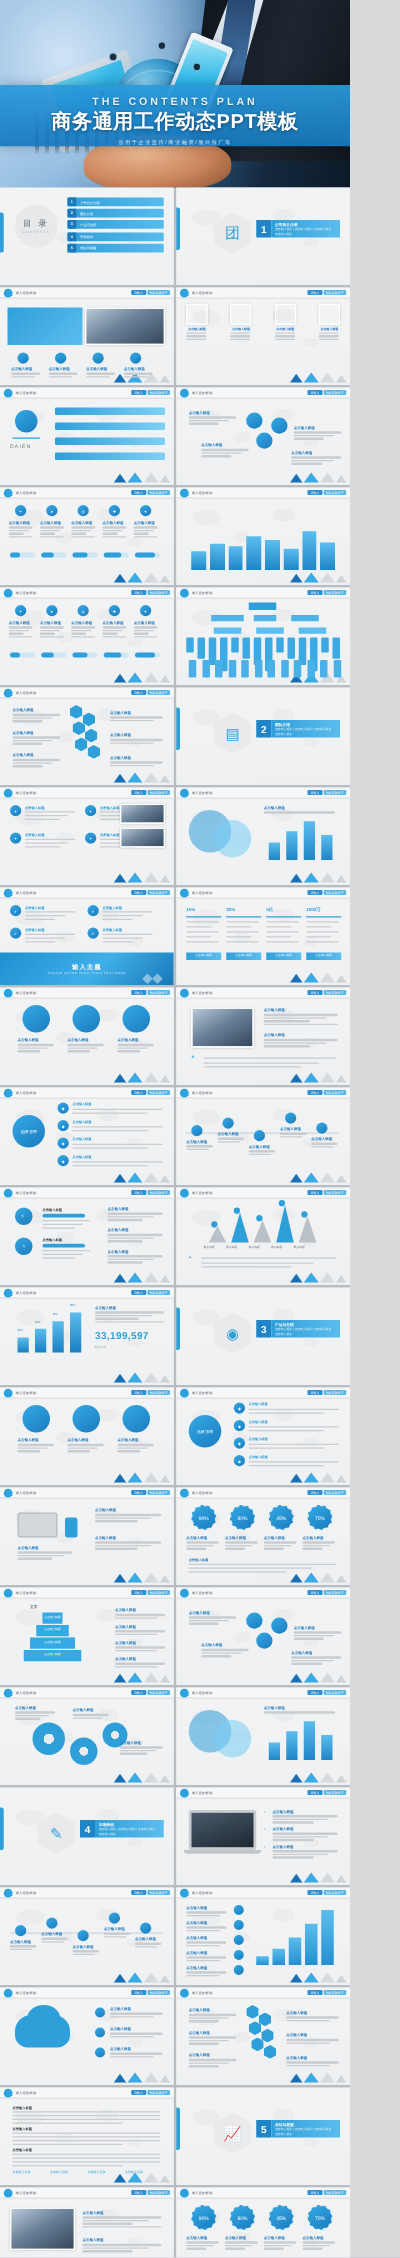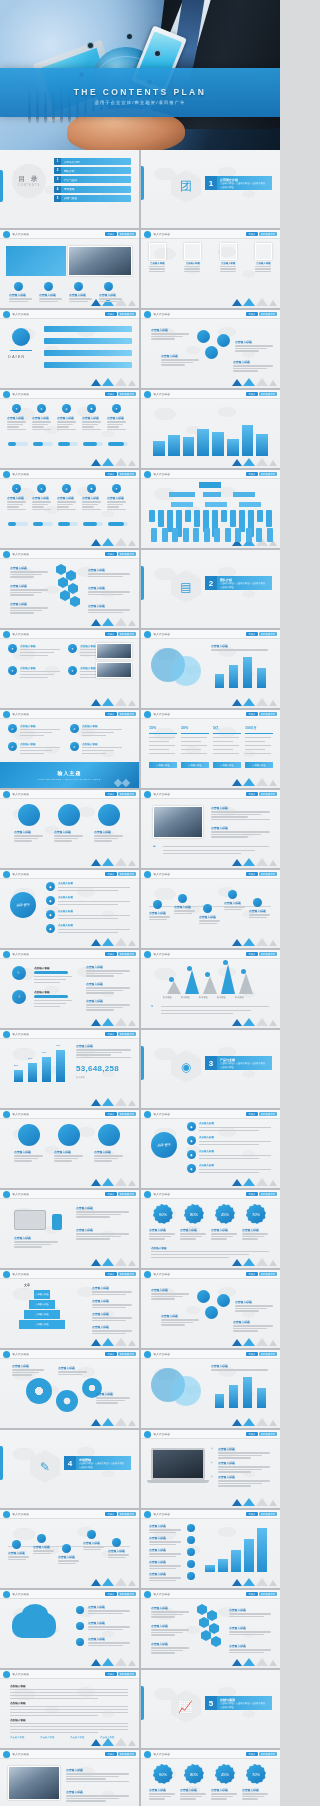--- a/index.html
+++ b/index.html
@@ -169,20 +169,21 @@
     <div class="crowd"></div>
     <div class="hand"></div>
     <div class="netdot" style="left:31%;top:28%"></div>
     <div class="netdot" style="left:45%;top:22%"></div>
     <div class="netdot" style="left:55%;top:33%"></div>
     <div class="netdot" style="left:28%;top:47%"></div>
     <div class="netdot" style="left:52%;top:52%"></div>
     <div class="band"></div>
     <div class="band-txt">
       <div class="ttl-en">THE CONTENTS PLAN</div>
+      <div class="ttl-cn">商务通用工作动态PPT模板</div>
       <div class="ttl-sub">适用于企业宣传/商业融资/项目推广等</div>
     </div>
   </div>
 
   <div class="grid" id="grid">
       <div class="slide">
         <div class="map"></div>
         <div style="position: absolute; left: -3px; top: 20px; width: 6px; height: 32px; background: rgb(47, 159, 218); border-radius: 2px;"></div>
         <div class="toc-hex" style="top: 14px;">
           <b>目 录</b>
@@ -1095,21 +1096,21 @@
         <div style="position: absolute; left: 42px; top: 20.5px; font-size: 2.2px; color: rgb(47, 127, 191);">75%</div>
         <div style="position: absolute; left: 56px; top: 19.7px; width: 9px; height: 32.3px; background: linear-gradient(rgb(92, 189, 238), rgb(24, 128, 194));"></div>
         <div style="position: absolute; left: 56px; top: 13.7px; font-size: 2.2px; color: rgb(47, 127, 191);">95%</div>
         <div style="position: absolute; left: 76px; top: 14px; width: 58px;">
           <div class="minihead">点击输入标题</div>
           <div class="txtline w95"></div>
           <div class="txtline w80"></div>
           <div class="txtline w60"></div>
           <div class="txtline w95"></div>
         </div>
-        <div class="bignum" style="position: absolute; left: 76px; top: 34px;">53,648,258</div>
+        <div class="bignum" style="position: absolute; left: 76px; top: 34px;">33,199,597</div>
         <div style="position: absolute; left: 76px; top: 46px; font-size: 2.2px; color: rgb(154, 160, 166);">数据来源</div>
       </div>
       <div class="slide">
         <div class="map"></div>
         <div style="position: absolute; left: -3px; top: 16px; width: 6px; height: 34px; background: rgb(47, 159, 218); border-radius: 2px;"></div>
         <div class="sec-icon">
           <span class="gly">◉</span>
         </div>
         <div class="sec-num">3</div>
         <div class="sec-bar">

